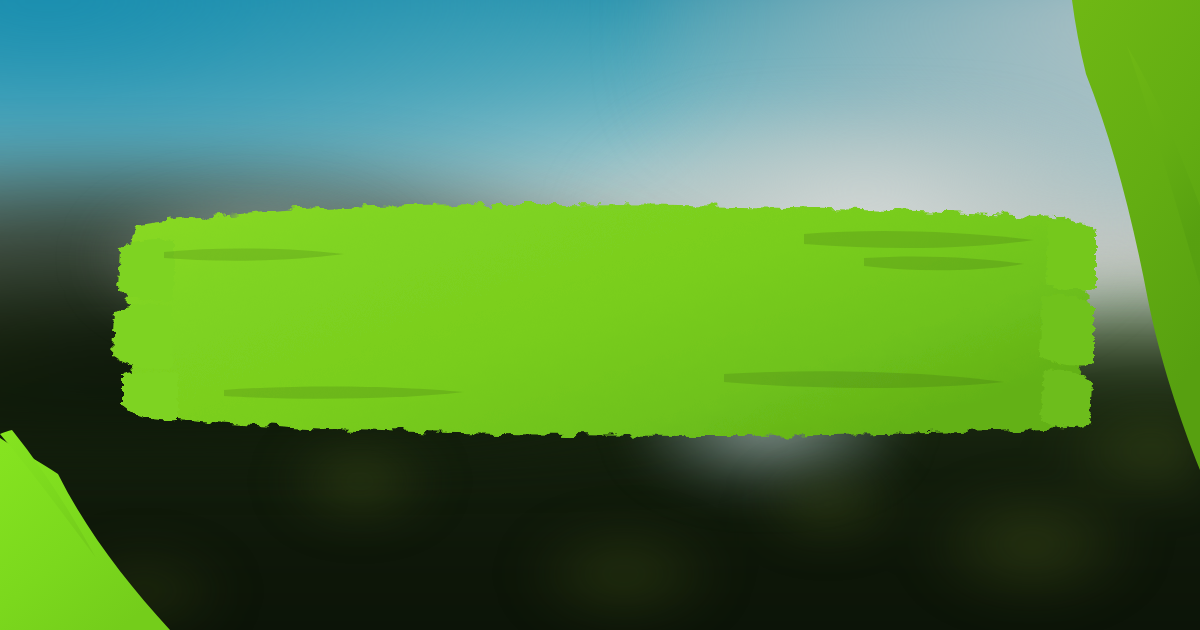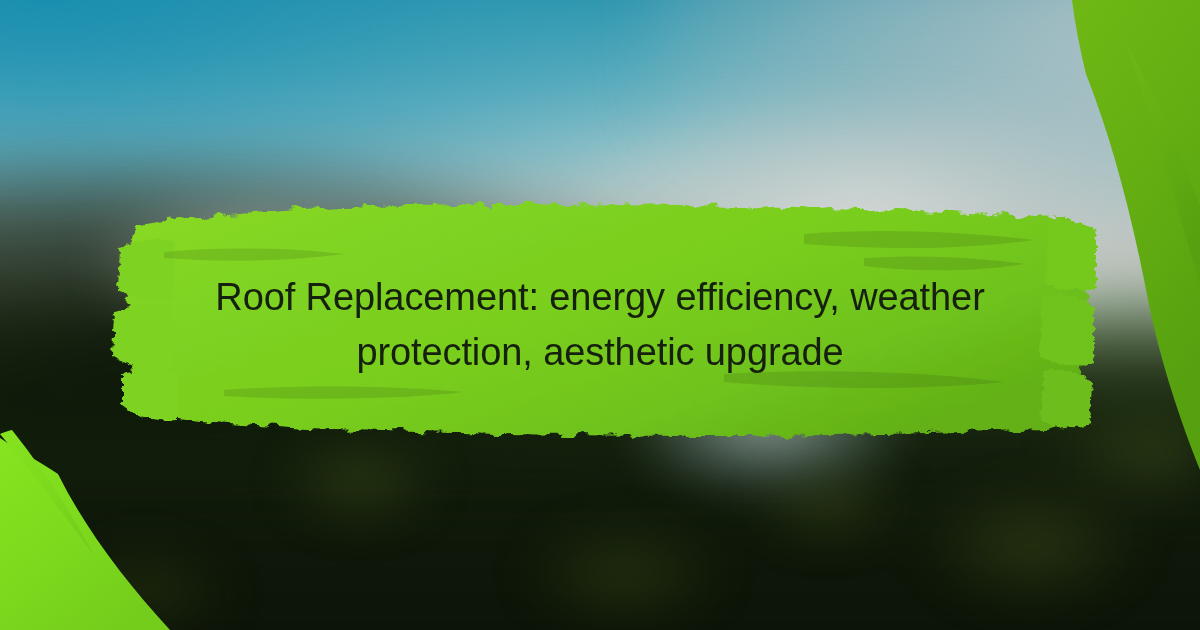--- a/index.html
+++ b/index.html
@@ -281,16 +281,14 @@
       <g opacity="0.16">
         <path d="M700,42 C780,36 860,40 930,48 C860,58 780,58 700,52 Z" fill="#2e4a10"></path>
         <path d="M760,66 C820,62 880,66 920,72 C870,80 810,80 760,74 Z" fill="#2e4a10"></path>
         <path d="M620,182 C720,176 830,180 900,190 C820,198 710,198 620,190 Z" fill="#2e4a10"></path>
         <path d="M120,198 C200,192 300,194 360,200 C290,208 190,208 120,204 Z" fill="#2e4a10"></path>
         <path d="M60,60 C120,54 190,56 240,62 C180,70 110,70 60,66 Z" fill="#2e4a10"></path>
       </g>
     </svg>
   </div>
 
-  <div class="headline">Roof Replacement: energy efficiency, weather
-protection, aesthetic upgrade</div>
 
 </div>
 
 </body></html>

